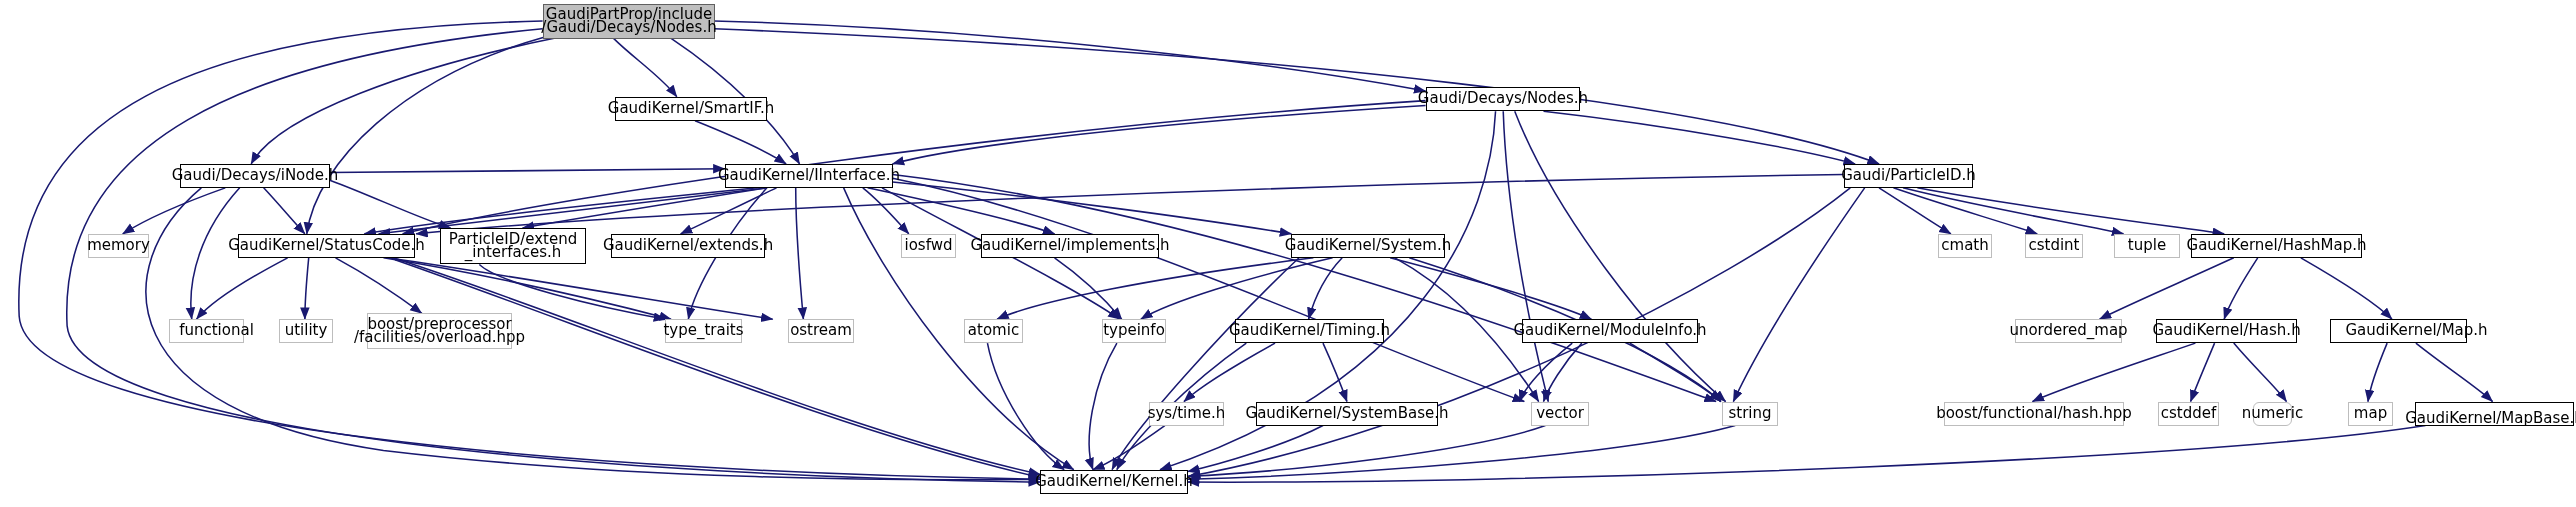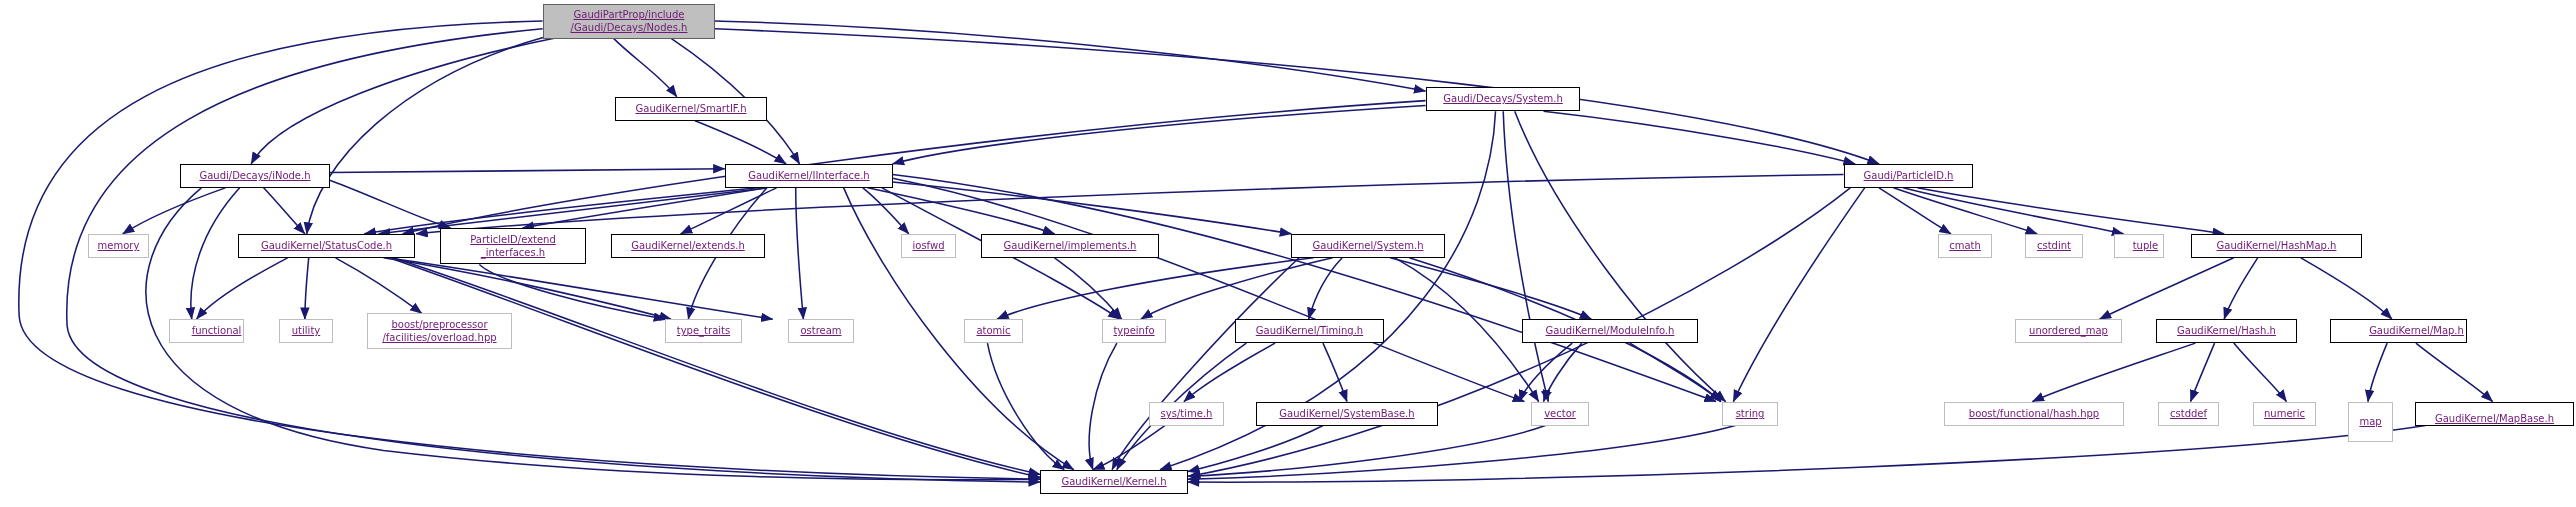--- a/index.html
+++ b/index.html
@@ -9,27 +9,26 @@
     background:#ffffff;
     font-family:"DejaVu Sans","Liberation Sans",sans-serif;
     overflow:hidden;
   }
   svg.edge-layer{position:absolute;left:0;top:0;width:2576px;height:507px;}
   .node-box{
     position:absolute;
     box-sizing:border-box;
     display:flex;align-items:center;justify-content:center;
     text-align:center;
-    color:#701a75;
-    font-size:10px;
+    color:#000000;
+    font-size:15px;
     line-height:13.4px;
     white-space:pre-line;
     background:#ffffff;
     border:1px solid #bdbdbd;
-    text-decoration:underline;
   }
   .node-box.hdr{border:1.9px solid #000000;}
   .node-box.root{background:#bfbfbf;border:1.9px solid #606060;}
   .node-label{padding:0 4.8px;}
 </style>
 </head>
 <body>
 
 <div id="graph-root">
   <svg class="edge-layer" id="edge-layer" viewBox="0 0 2687 529" preserveAspectRatio="none">
@@ -116,54 +115,54 @@
         <path d="M 1380,444 C 1340,465 1270,485 1239,492" fill="none" stroke="#191970" stroke-width="1.6" marker-end="url(#arrowhead)"></path>
         <path d="M 1165,358 C 1140,400 1130,460 1140,490" fill="none" stroke="#191970" stroke-width="1.6" marker-end="url(#arrowhead)"></path>
         <path d="M 1030,358 C 1040,410 1080,470 1110,490" fill="none" stroke="#191970" stroke-width="1.6" marker-end="url(#arrowhead)"></path>
         <path d="M 1215,444 C 1190,462 1160,482 1140,490" fill="none" stroke="#191970" stroke-width="1.6" marker-end="url(#arrowhead)"></path>
       </g>
   </svg>
   <div id="nodes-group">
       <div class="node-box root" style="left: 543px; top: 3.8px; width: 172px; height: 35px;"><span class="node-label">GaudiPartProp/include
 /Gaudi/Decays/Nodes.h</span></div>
       <div class="node-box hdr" style="left: 615px; top: 97px; width: 152px; height: 24px;"><span class="node-label">GaudiKernel/SmartIF.h</span></div>
-      <div class="node-box hdr" style="left: 1426px; top: 87px; width: 154px; height: 24px;"><span class="node-label">Gaudi/Decays/System.h</span></div>
+      <div class="node-box hdr" style="left: 1426px; top: 87px; width: 154px; height: 24px;"><span class="node-label">Gaudi/Decays/Nodes.h</span></div>
       <div class="node-box hdr" style="left: 180px; top: 164px; width: 150px; height: 24px;"><span class="node-label">Gaudi/Decays/iNode.h</span></div>
       <div class="node-box hdr" style="left: 725px; top: 164px; width: 168px; height: 24px;"><span class="node-label">GaudiKernel/IInterface.h</span></div>
       <div class="node-box hdr" style="left: 1844px; top: 164px; width: 129px; height: 24px;"><span class="node-label">Gaudi/ParticleID.h</span></div>
       <div class="node-box" style="left: 88px; top: 234px; width: 61px; height: 24px;"><span class="node-label">memory</span></div>
       <div class="node-box hdr" style="left: 238px; top: 234px; width: 177px; height: 24px;"><span class="node-label">GaudiKernel/StatusCode.h</span></div>
       <div class="node-box hdr" style="left: 440px; top: 228px; width: 146px; height: 36px;"><span class="node-label">ParticleID/extend
 _interfaces.h</span></div>
       <div class="node-box hdr" style="left: 611px; top: 234px; width: 154px; height: 24px;"><span class="node-label">GaudiKernel/extends.h</span></div>
       <div class="node-box" style="left: 901px; top: 234px; width: 55px; height: 24px;"><span class="node-label">iosfwd</span></div>
       <div class="node-box hdr" style="left: 981px; top: 234px; width: 178px; height: 24px;"><span class="node-label">GaudiKernel/implements.h</span></div>
       <div class="node-box hdr" style="left: 1291px; top: 234px; width: 154px; height: 24px;"><span class="node-label">GaudiKernel/System.h</span></div>
       <div class="node-box" style="left: 1938px; top: 234px; width: 54px; height: 24px;"><span class="node-label">cmath</span></div>
       <div class="node-box" style="left: 2025px; top: 234px; width: 58px; height: 24px;"><span class="node-label">cstdint</span></div>
-      <div class="node-box" style="left: 2114px; top: 234px; width: 50px; height: 24px; justify-content: flex-end;"><span class="node-label">tuple</span></div>
+      <div class="node-box" style="left: 2114px; top: 234px; width: 66px; height: 24px;"><span class="node-label">tuple</span></div>
       <div class="node-box hdr" style="left: 2191px; top: 234px; width: 171px; height: 24px;"><span class="node-label">GaudiKernel/HashMap.h</span></div>
       <div class="node-box" style="left: 169px; top: 319px; width: 75px; height: 24px; padding-left: 20px;"><span class="node-label">functional</span></div>
       <div class="node-box" style="left: 279px; top: 319px; width: 54px; height: 24px; text-align: right;"><span class="node-label">utility</span></div>
       <div class="node-box" style="left: 367px; top: 313px; width: 145px; height: 36px;"><span class="node-label">boost/preprocessor
 /facilities/overload.hpp</span></div>
       <div class="node-box" style="left: 665px; top: 319px; width: 77px; height: 24px; justify-content: center;"><span class="node-label">type_traits</span></div>
       <div class="node-box" style="left: 773px; top: 319px; width: 66px; height: 24px; margin-left: 15px;"><span class="node-label">ostream</span></div>
       <div class="node-box" style="left: 964px; top: 319px; width: 59px; height: 24px;"><span class="node-label">atomic</span></div>
       <div class="node-box" style="left: 1102px; top: 319px; width: 64px; height: 24px;"><span class="node-label">typeinfo</span></div>
       <div class="node-box hdr" style="left: 1235px; top: 319px; width: 149px; height: 24px;"><span class="node-label">GaudiKernel/Timing.h</span></div>
       <div class="node-box hdr" style="left: 1522px; top: 319px; width: 176px; height: 24px;"><span class="node-label">GaudiKernel/ModuleInfo.h</span></div>
       <div class="node-box" style="left: 2015px; top: 319px; width: 107px; height: 24px;"><span class="node-label">unordered_map</span></div>
       <div class="node-box hdr" style="left: 2156px; top: 319px; width: 141px; height: 24px;"><span class="node-label">GaudiKernel/Hash.h</span></div>
       <div class="node-box hdr" style="left: 2330px; top: 319px; width: 137px; height: 24px; padding-left: 36px;"><span class="node-label">GaudiKernel/Map.h</span></div>
       <div class="node-box" style="left: 1149px; top: 402px; width: 75px; height: 24px;"><span class="node-label">sys/time.h</span></div>
       <div class="node-box hdr" style="left: 1256px; top: 402px; width: 182px; height: 24px;"><span class="node-label">GaudiKernel/SystemBase.h</span></div>
       <div class="node-box" style="left: 1531px; top: 402px; width: 58px; height: 24px;"><span class="node-label">vector</span></div>
       <div class="node-box" style="left: 1722px; top: 402px; width: 56px; height: 24px;"><span class="node-label">string</span></div>
       <div class="node-box" style="left: 1944px; top: 402px; width: 180px; height: 24px;"><span class="node-label">boost/functional/hash.hpp</span></div>
       <div class="node-box" style="left: 2158px; top: 402px; width: 61px; height: 24px;"><span class="node-label">cstddef</span></div>
-      <div class="node-box" style="left: 2253px; top: 402px; width: 63px; height: 24px;"><span class="node-label">numeric</span></div>
-      <div class="node-box" style="left: 2348px; top: 402px; width: 45px; height: 40px;"><span class="node-label">map</span></div>
+      <div class="node-box" style="left: 2253px; top: 402px; width: 39px; height: 24px; border-radius: 6px;"><span class="node-label">numeric</span></div>
+      <div class="node-box" style="left: 2348px; top: 402px; width: 45px; height: 24px;"><span class="node-label">map</span></div>
       <div class="node-box hdr" style="left: 2415px; top: 402px; width: 159px; height: 24px; align-items: flex-end;"><span class="node-label">GaudiKernel/MapBase.h</span></div>
       <div class="node-box hdr" style="left: 1040px; top: 470px; width: 148px; height: 24px;"><span class="node-label">GaudiKernel/Kernel.h</span></div>
     </div>
 </div>
 
 
 </body></html>

